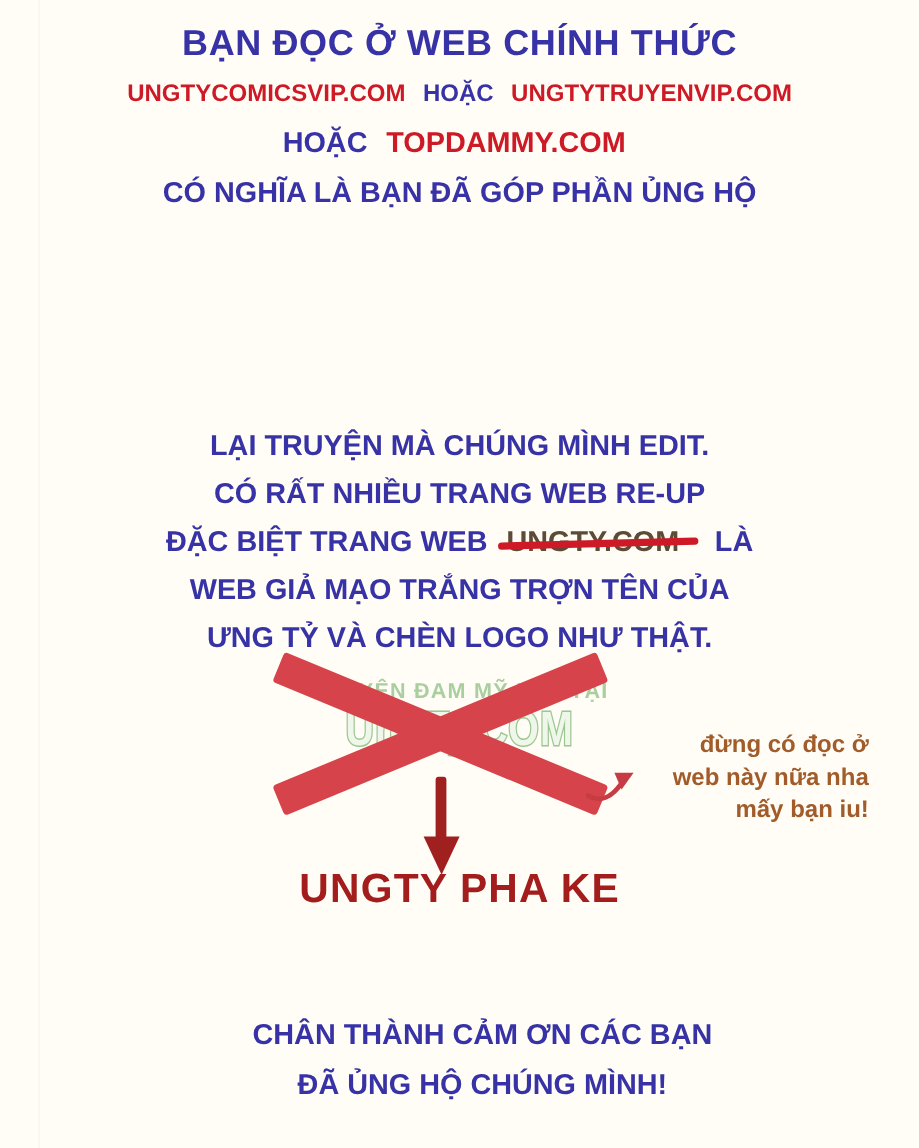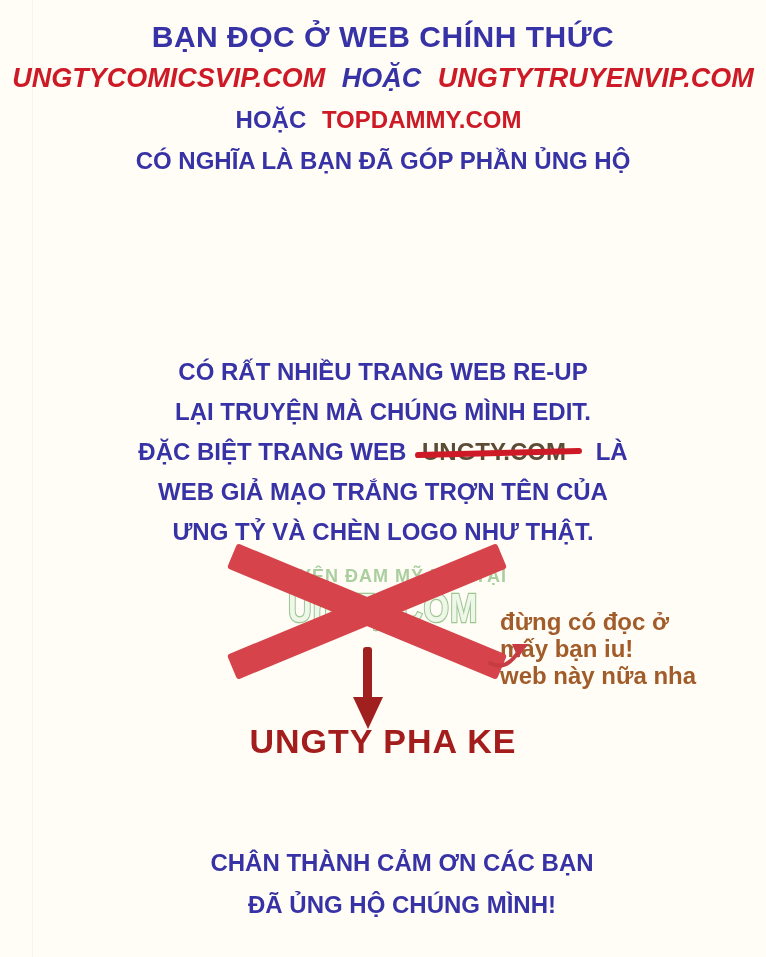--- a/index.html
+++ b/index.html
@@ -26,21 +26,21 @@
   .page .seam {
     position:absolute; left:32px; top:0; bottom:0; width:1px;
     background:rgba(120,120,100,0.07);
   }
   .block { position:absolute; left:0; right:0; text-align:center; }
   .line { white-space:nowrap; }
   .blue { color:var(--blue); }
   .red  { color:var(--red); }
   .fs30 { font-size:30px; line-height:42px; letter-spacing:0.5px; }
   .fs28 { font-size:24px; line-height:41px; }
-  .fs25 { font-size:27px; line-height:41px;font-style:italic; }
+  .fs25 { font-size:20px; line-height:41px; }
   .warning .line { line-height:40px; }
   .gapword { margin:0 9px; }
   .struck {
     color:var(--struck);
     position:relative;
     display:inline-block;
   }
   .struck::after {
     content:"";
     position:absolute;
@@ -76,22 +76,22 @@
     width:292px; height:27px;
     background:var(--cross-red);
     border-radius:3px;
     z-index:3;
   }
   .cross-a { transform:rotate(22.5deg); }
   .cross-b { transform:rotate(-22.5deg); }
 
   .note {
     position:absolute; top:608px; left:500px; width:224px;
-    text-align:left;
-    font-size:24px; line-height:27px;
+    text-align:right;
+    font-size:20px; line-height:27px;
     color:var(--brown);
   }
   .curved-arrow { position:absolute; left:488px; top:638px; z-index:4; }
   .down-arrow   { position:absolute; left:346px; top:647px; z-index:2; }
   .fake-label {
     position:absolute; top:722px; left:0; right:0;
     text-align:center;
     font-size:34px; letter-spacing:1px;
     color:var(--dark-red);
   }
@@ -112,22 +112,22 @@
     </div>
     <div class="line fs28">
       <span class="blue">HOẶC</span>
       <span class="red gapword">TOPDAMMY.COM</span>
     </div>
     <div class="line blue fs28">CÓ NGHĨA LÀ BẠN ĐÃ GÓP PHẦN ỦNG HỘ</div>
   </section>
 
 
   <section class="block warning" style="top:352px;">
+    <div class="line blue fs28">LẠI TRUYỆN MÀ CHÚNG MÌNH EDIT.</div>
     <div class="line blue fs28">CÓ RẤT NHIỀU TRANG WEB RE-UP</div>
-    <div class="line blue fs28">LẠI TRUYỆN MÀ CHÚNG MÌNH EDIT.</div>
     <div class="line fs28">
       <span class="blue">ĐẶC BIỆT TRANG WEB</span>
       <span class="struck gapword">UNGTY.COM</span>
       <span class="blue struck-la">LÀ</span>
     </div>
     <div class="line blue fs28">WEB GIẢ MẠO TRẮNG TRỢN TÊN CỦA</div>
     <div class="line blue fs28">ƯNG TỶ VÀ CHÈN LOGO NHƯ THẬT.</div>
   </section>
 
   <div class="logo-tagline">TRUYỆN ĐAM MỸ HAY TẠI</div>
@@ -135,22 +135,22 @@
   <div class="cross-stroke cross-a"></div>
   <div class="cross-stroke cross-b"></div>
 
   <svg class="curved-arrow" width="44" height="34" viewBox="0 0 44 34">
     <path d="M2,25 C12,31 22,27 31,13" fill="none" stroke="#c73c43" stroke-width="4" stroke-linecap="round"></path>
     <polygon points="24,6 40,6 30,20" fill="#c73c43"></polygon>
   </svg>
 
   <div class="note">
     <div class="line">đừng có đọc ở</div>
+    <div class="line">web này nữa nha</div>
     <div class="line">mấy bạn iu!</div>
-    <div class="line">web này nữa nha</div>
   </div>
 
   <svg class="down-arrow" width="44" height="84" viewBox="0 0 44 84">
     <rect x="17" y="0" width="9" height="54" rx="3" fill="#a02020"></rect>
     <polygon points="7,50 37,50 22,82" fill="#a02020"></polygon>
   </svg>
 
   <div class="fake-label">UNGTY PHA KE</div>
 
   <section class="block footer" style="top:842px;padding-left:38px;">

